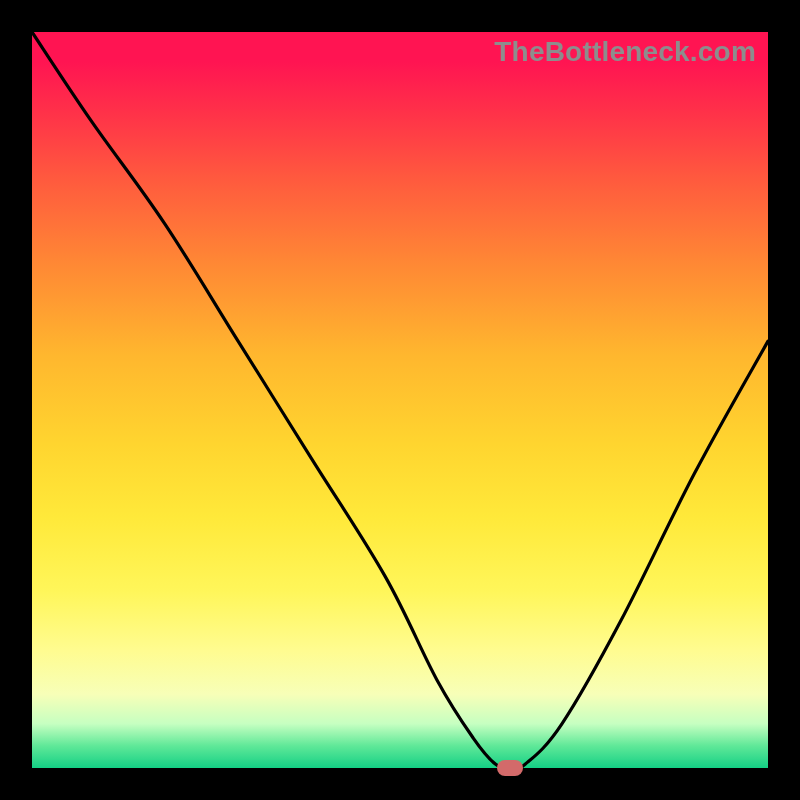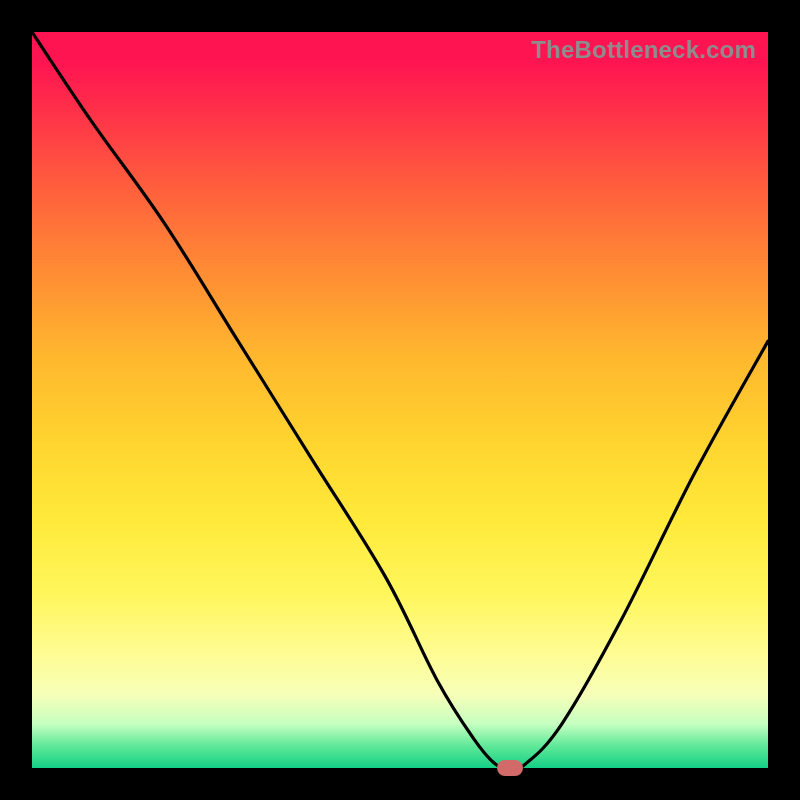--- a/index.html
+++ b/index.html
@@ -39,21 +39,21 @@
       #c6ffc1 94%,
       #5fe898 97%,
       #14d085 100%
     );
   }
   .watermark {
     position: absolute;
     top: 4px;
     right: 12px;
     color: #8d8d8d;
-    font-size: 24px;
+    font-size: 28px;
     font-weight: 600;
     letter-spacing: 0.2px;
     user-select: none;
   }
   svg.curve {
     position: absolute;
     inset: 0;
     width: 100%;
     height: 100%;
   }

